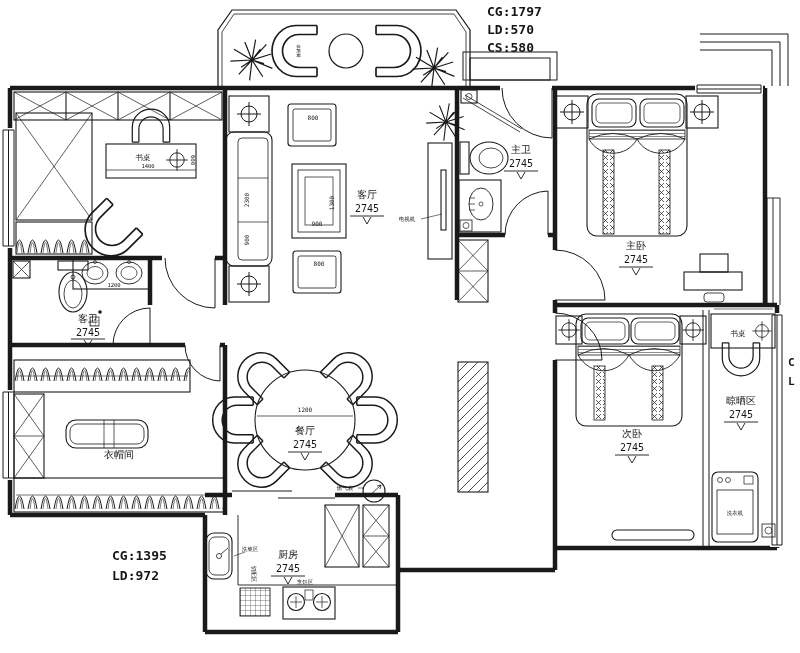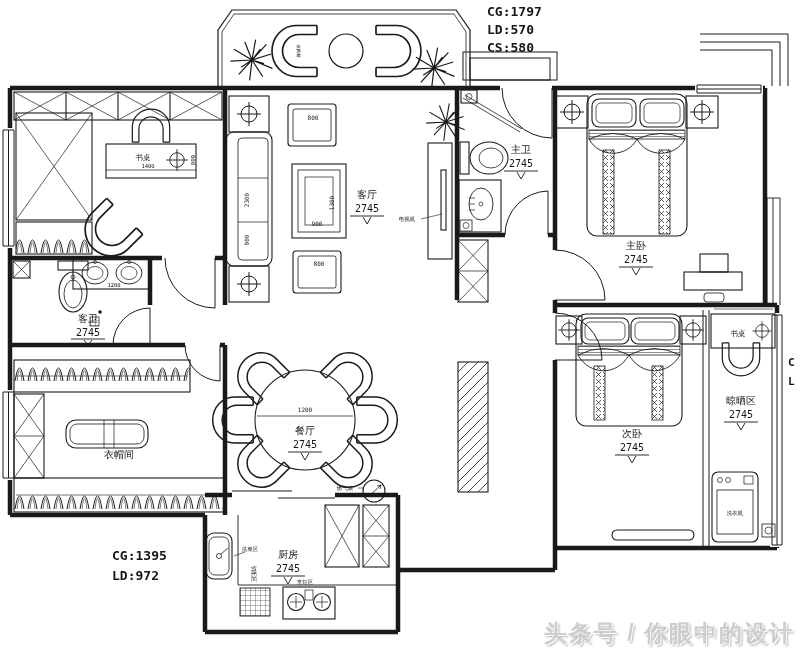--- a/index.html
+++ b/index.html
@@ -346,14 +346,13 @@
     <text class="dim6" x="249" y="240" transform="rotate(-90,249,240)">900</text>
     <text class="dim6" x="313" y="120">800</text>
     <text class="dim6" x="319" y="266">800</text>
     <text class="dim6" x="334" y="203" transform="rotate(-90,334,203)">1300</text>
     <text class="dim6" x="317" y="226">900</text>
     <text class="dim6" x="305" y="412">1200</text>
     <text class="dim6" x="114" y="287" style="font-size:5.5px">1200</text>
   </g>
 </svg>
 
-<div id="watermark">头条号 / 你眼中的设计</div>
 </div>
 
 </body></html>

